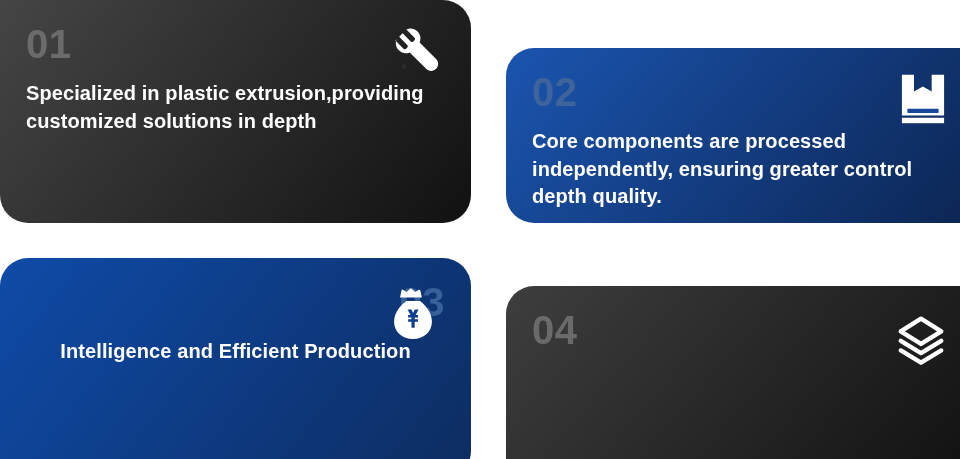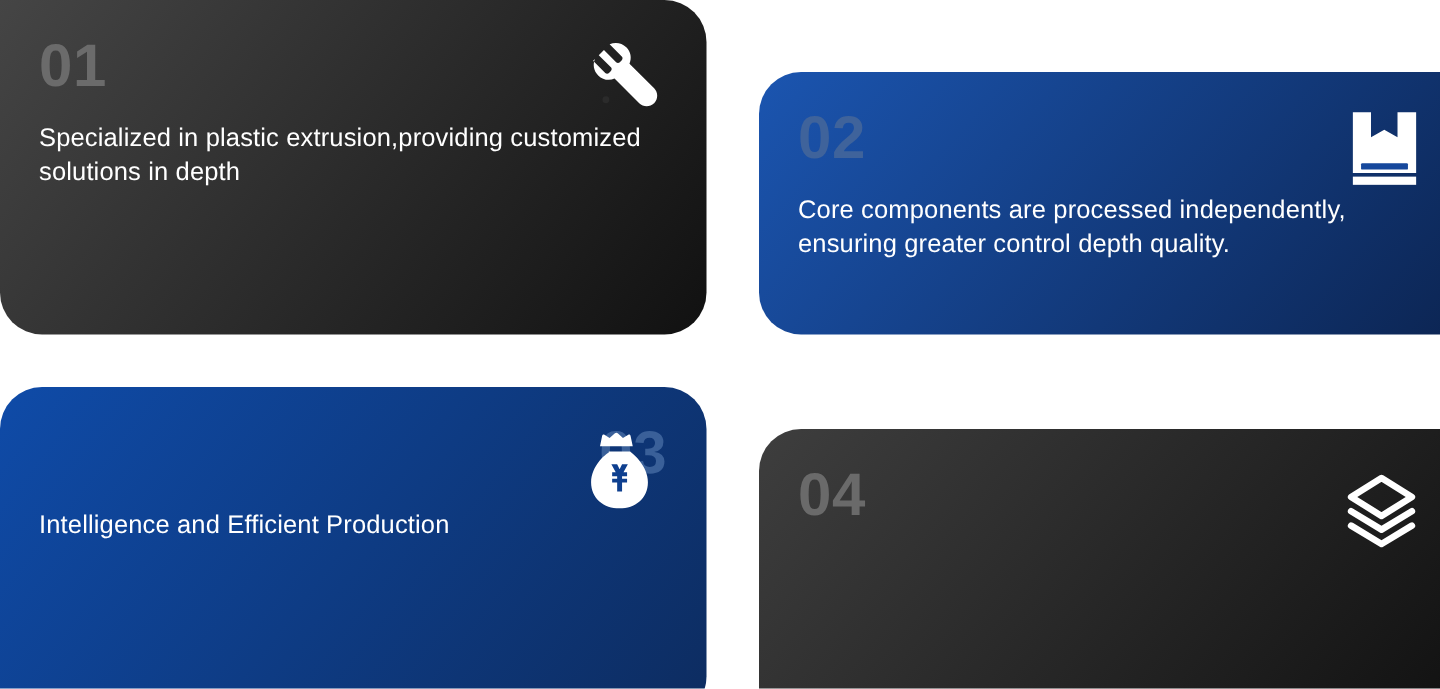--- a/index.html
+++ b/index.html
@@ -71,22 +71,22 @@
     user-select: none;
   }
   .c1 .card-number { color: #6b6b6b; }
   .c2 .card-number { color: #3f639b; }
   .c3 .card-number { color: #3a6099; text-align: right; }
   .c4 .card-number { color: #6a6a6a; }
 
   .card-text {
     margin: 0 0 0 6px;
     color: #ffffff;
-    font-size: 17px;
-    font-weight: 400;
+    font-size: 20px;
+    font-weight: 700;
     line-height: 1.38;
     letter-spacing: 0.1px;
     max-width: 430px;
   }
   .c2 .card-text, .c4 .card-text { max-width: 442px; }
 
   .card-icon {
     position: absolute;
     top: 26px;
     right: 27px;
@@ -125,21 +125,21 @@
       <svg viewBox="0 0 64 66" xmlns="http://www.w3.org/2000/svg" aria-hidden="true">
         <path fill="#ffffff" d="M5 2h15.5v21.5L31.8 17l11.3 6.5V2H59v52H5V2z"></path>
         <rect x="5" y="57" width="54" height="7" fill="#ffffff"></rect>
         <rect x="12" y="45.5" width="40" height="5.5" rx="1" fill="#16489c"></rect>
       </svg>
     </span>
   </div>
 
   <div class="card c3" style="background-image: linear-gradient(128deg, rgb(15, 75, 168) 0%, rgb(13, 44, 96) 100%);">
     <div class="card-number" style="color: rgb(58, 96, 153);">03</div>
-    <div class="card-text" style="color: rgb(255, 255, 255);">Intelligence and Efficient Production</div>
+    <div class="card-text" style="color: rgb(255, 255, 255); text-align: center;">Intelligence and Efficient Production</div>
     <span class="card-icon">
       <svg viewBox="0 0 64 70" xmlns="http://www.w3.org/2000/svg" aria-hidden="true">
         <path fill="#ffffff" d="M16.5 3.2c0.2-0.9 1.2-1.3 2-0.8l4.6 2.9 4.8-4.1c0.7-0.6 1.8-0.6 2.5 0l4.7 4.1 4.8-2.9c0.8-0.5 1.8 0 2 0.9l2 9.6H14.5l2-9.7z"></path>
         <path fill="#ffffff" d="M22.4 17.6h19.2c0 0 4.1 3.1 8.3 8.2 4.6 5.6 7.6 12.6 7.6 19.2C57.5 59.6 46 68.5 32 68.5S6.5 59.6 6.5 45c0-6.6 3-13.6 7.6-19.2 4.2-5.1 8.3-7.4 8.3-7.4z"></path>
         <path fill="#0e3f8f" d="M24.6 28.9h5.3l2.2 4.6 2.2-4.6h5.2l-3.9 7.3h3.2v3.5h-4.5v2.2h4.5v3.5h-4.5v8h-4.4v-8h-4.5v-3.5h4.5v-2.2h-4.5v-3.5h3.2l-3.9-7.3z"></path>
       </svg>
     </span>
   </div>
 
   <div class="card c4" style="background-image: linear-gradient(131deg, rgb(62, 62, 62) 0%, rgb(17, 17, 17) 100%); margin-top: 28px;">

